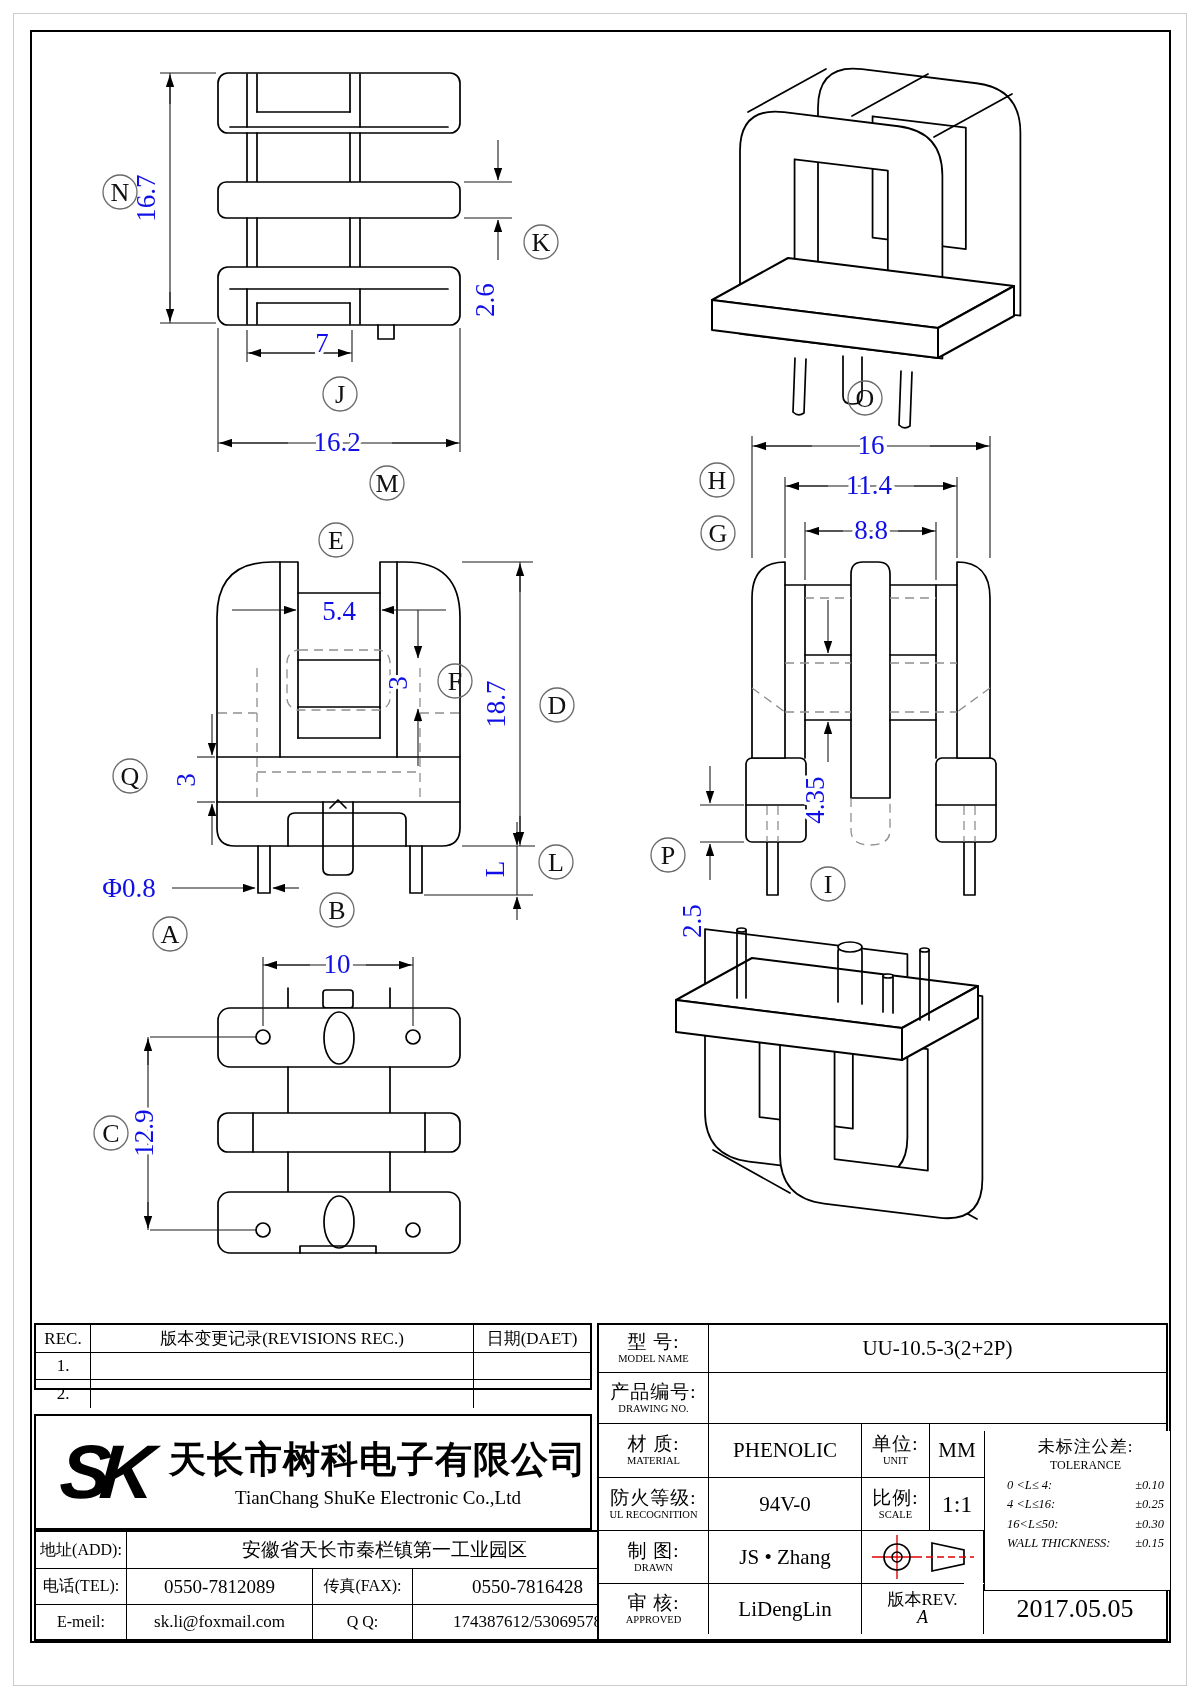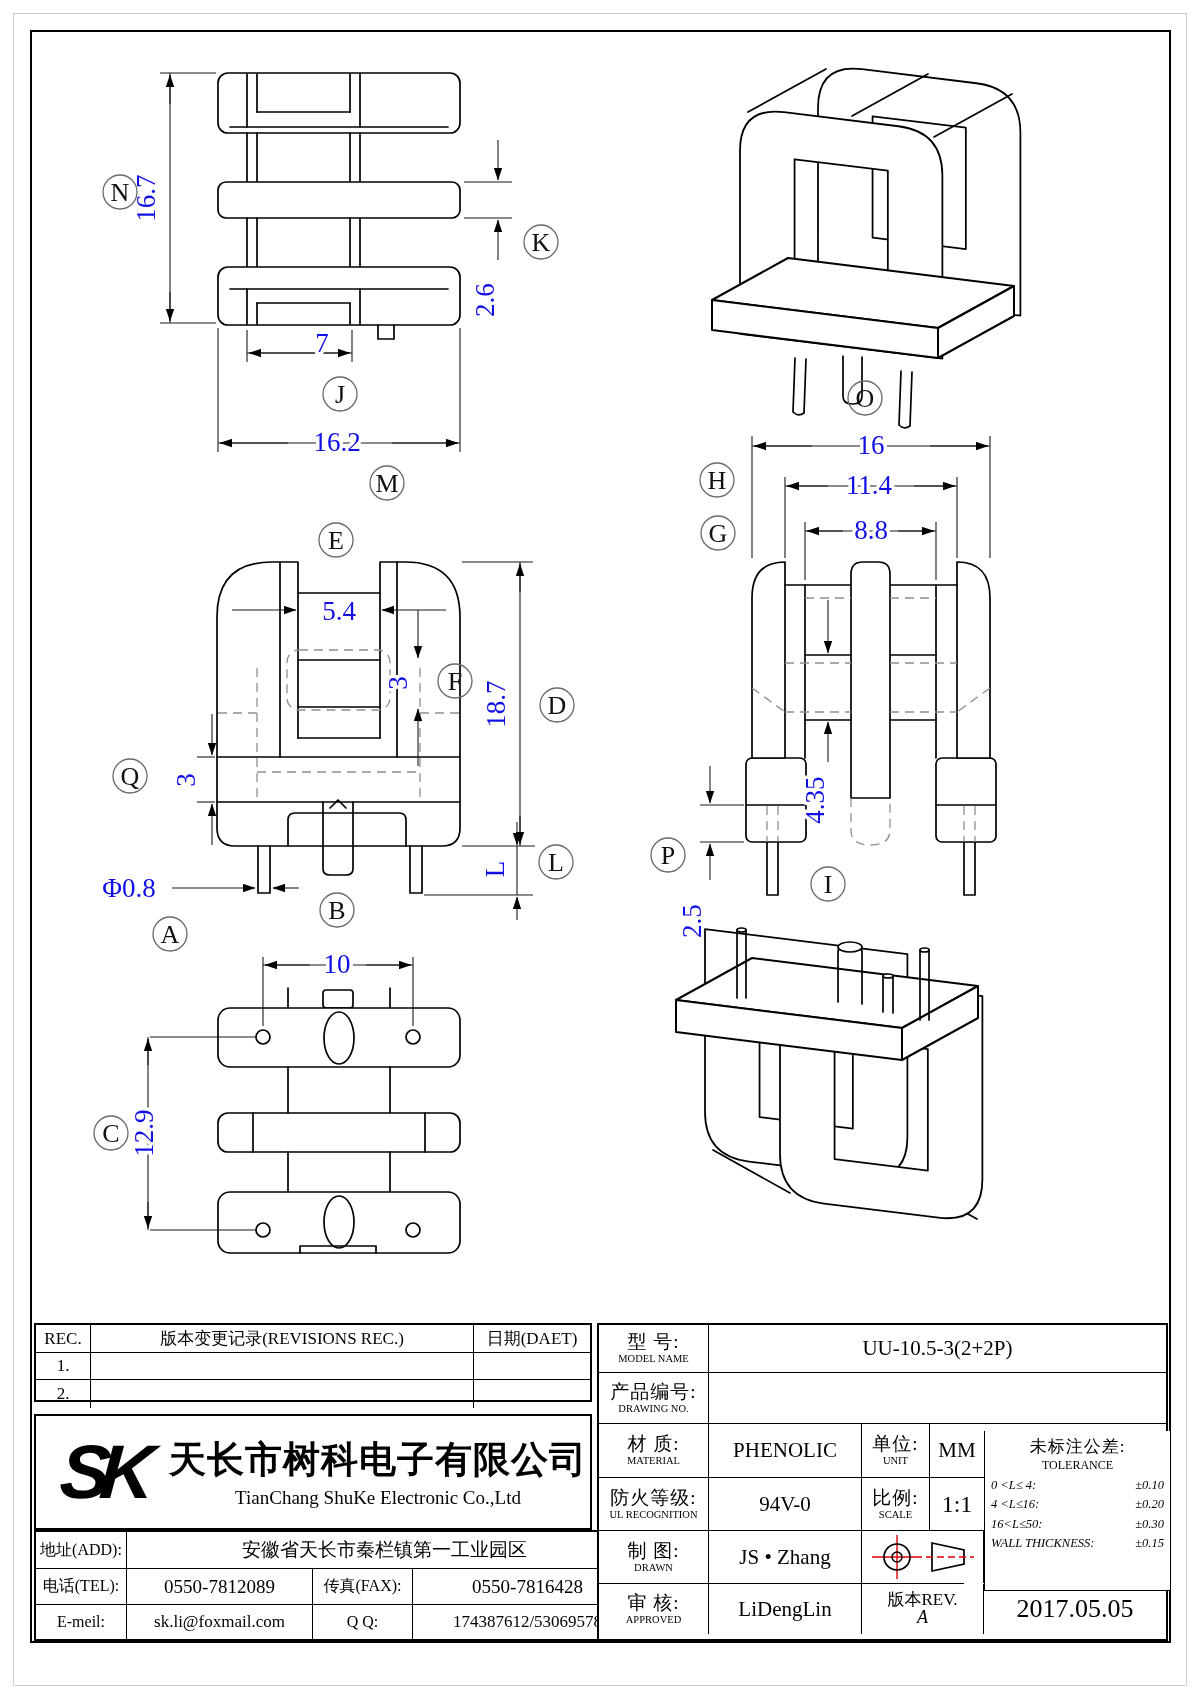--- a/index.html
+++ b/index.html
@@ -34,21 +34,21 @@
   .cnames{flex:1;text-align:center;}
   .cn-name{font-size:37px;font-weight:700;letter-spacing:1px;}
   .en-name{font-size:19px;margin-top:2px;}
   .row{display:grid;width:100%;box-sizing:border-box;}
   .lab{font-size:16px;}
   .spec-label{display:flex;flex-direction:column;align-items:center;justify-content:center;line-height:1.1;}
   .spec-label .zh{font-size:19px;letter-spacing:1px;}
   .spec-label .en{font-size:10.5px;}
   .val{font-size:21px;}
   .tolbox{position:absolute;box-sizing:border-box;border-left:1.6px solid #000;border-bottom:1.6px solid #000;
-          background:#fff;padding:4px 6px 0 6px;}
+          background:#fff;padding:4px 6px 0 22px;}
   .tol-title{text-align:center;font-size:17px;letter-spacing:1px;}
   .tol-sub{text-align:center;font-size:12px;margin-bottom:3px;}
   .tol-row{display:flex;justify-content:space-between;font-size:12.5px;font-style:italic;line-height:1.55;}
   .rev-cell{display:flex;flex-direction:column;align-items:center;justify-content:center;line-height:1.05;}
   .rev-cell .zh{font-size:17px;} .rev-cell .it{font-size:18px;font-style:italic;}
   .date-cell{font-size:26px;}
 </style>
 </head>
 <body>
 
@@ -392,21 +392,21 @@
     <g class="bal">
         <circle cx="668" cy="855" r="17"></circle>
         <text x="668" y="864">P</text>
       </g>
     <g class="bal">
         <circle cx="828" cy="884" r="17"></circle>
         <text x="828" y="893">I</text>
       </g>
   </svg>
 
-  <div class="tb" style="left:34px;top:1323px;width:558px;height:79px;">
+  <div class="tb" style="left:34px;top:1323px;width:558px;height:67px;">
     <div class="rev-grid">
       <div class="cell bR bB">REC.</div>
       <div class="cell bR bB">版本变更记录(REVISIONS REC.)</div>
       <div class="cell bB">日期(DAET)</div>
       <div class="cell bR bB">1.</div>
       <div class="cell bR bB"></div>
       <div class="cell bB"></div>
       <div class="cell bR">2.</div>
       <div class="cell bR"></div>
       <div class="cell"></div>
@@ -511,21 +511,21 @@
 
     <div class="tolbox" style="left:385px;top:106px;width:186px;height:160px;">
       <div class="tol-title">未标注公差:</div>
       <div class="tol-sub">TOLERANCE</div>
       <div class="tol-row">
         <span>0 &lt;L≤ 4:</span>
           <span>±0.10</span>
       </div>
       <div class="tol-row">
         <span>4 &lt;L≤16:</span>
-          <span>±0.20</span>
+          <span>±0.25</span>
       </div>
       <div class="tol-row">
         <span>16&lt;L≤50:</span>
           <span>±0.30</span>
       </div>
       <div class="tol-row">
         <span>WALL THICKNESS:</span>
           <span>±0.15</span>
       </div>
     </div>

